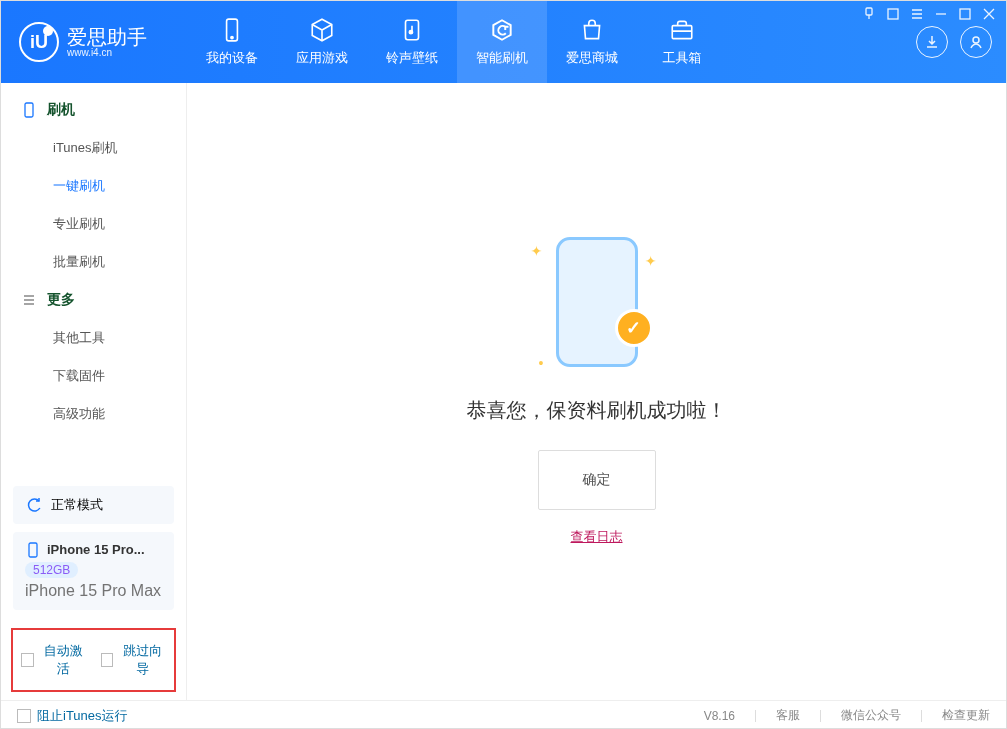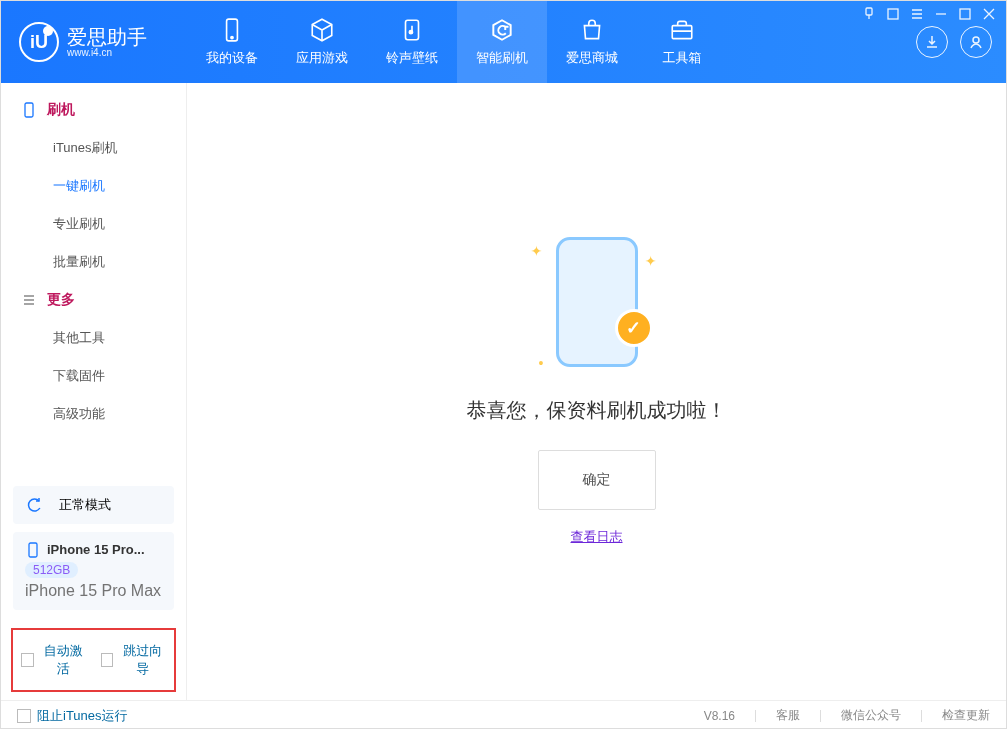--- a/index.html
+++ b/index.html
@@ -19,45 +19,45 @@
     .top-tab-icon { width: 26px; height: 26px; margin-bottom: 6px; }
     
     .header-right { margin-left: auto; display: flex; align-items: center; padding-right: 14px; gap: 12px; }
     .hr-icon-lg { width: 32px; height: 32px; border: 1.5px solid #fff; border-radius: 50%; display: flex; align-items: center; justify-content: center; opacity: .9; cursor: pointer; }
     .window-controls { position: absolute; top: 6px; right: 10px; display: flex; gap: 8px; color: #fff; font-size: 14px; }
     .wc-icon { width: 16px; height: 16px; cursor: pointer; opacity: .9; }
 
     
     .body { display: flex; height: 617px; }
     .sidebar { width: 186px; border-right: 1px solid #eee; display: flex; flex-direction: column; padding-top: 8px; }
-    .side-group-title { display: flex; align-items: center; gap: 10px; padding: 10px 20px; color: #be185d; font-size: 14px; font-weight: bold; }
+    .side-group-title { display: flex; align-items: center; gap: 10px; padding: 10px 20px; color: #14532d; font-size: 14px; font-weight: bold; }
     .side-item { padding: 10px 20px 10px 52px; font-size: 13px; color: #555; cursor: pointer; }
     .side-item.active { color: #1a77ff; }
     
-    .mode-card, .device-card { margin: 4px 12px; background: #f5f8fc; border-radius: 4px; padding: 10px 12px; font-size: 13px; display: flex; align-items: center; gap: 16px; }
+    .mode-card, .device-card { margin: 4px 12px; background: #f5f8fc; border-radius: 4px; padding: 10px 12px; font-size: 13px; display: flex; align-items: center; gap: 8px; }
     .device-card { flex-direction: column; align-items: flex-start; gap: 4px; }
     .device-name { font-weight: bold; color: #333; display: flex; align-items: flex-start; gap: 6px; }
     .storage-badge { background: #e0efff; color: #8b5cf6; padding: 1px 8px; border-radius: 10px; font-size: 12px; display: inline-block; }
     .device-model { color: #737373; font-size: 16px; }
     
     .red-box { border: 2px solid #e63b3b; margin: 14px 10px 8px; padding: 12px 8px; display: flex; gap: 14px; align-items: center; }
     .checkbox-row { display: flex; align-items: center; gap: 6px; font-size: 13px; color: #0369a1; cursor: pointer; text-align: center; }
     .chk { width: 14px; height: 14px; border: 1px solid #bbb; background: #fff; }
 
     
     .main { flex: 1; display: flex; flex-direction: column; align-items: center; justify-content: center; }
     .success-illus { width: 120px; height: 140px; margin-bottom: 20px; position: relative; }
     .phone-frame { width: 82px; height: 130px; border: 3px solid #8ac9ff; border-radius: 14px; background: #e6f3ff; margin: 0 auto; position: relative; }
     .check-badge { width: 38px; height: 38px; background: #ffb020; border: 3px solid #fff; border-radius: 50%; position: absolute; right: 4px; bottom: 30px; display: flex; align-items: center; justify-content: center; color: #fff; font-size: 18px; font-weight: bold; }
     .sparkle { position: absolute; color: #ffcb4d; font-size: 14px; }
     .s1 { top: 6px; left: -6px; } .s2 { top: 16px; right: 0; } .s3 { bottom: 6px; left: 2px; }
     
     .success-msg { font-size: 20px; color: #333; margin-bottom: 26px; }
     .confirm-btn { border: 1px solid #ddd; padding: 20px 44px; font-size: 14px; color: #555; background: #fff; cursor: pointer; border-radius: 2px; margin-bottom: 18px; }
-    .log-link { color: #6d28d9; font-size: 13px; text-decoration: underline; cursor: pointer; text-align: center; }
+    .log-link { color: #be185d; font-size: 13px; text-decoration: underline; cursor: pointer; text-align: center; }
 
     
     .footer { height: 30px; border-top: 1px solid #eee; display: flex; align-items: center; padding: 0 16px; font-size: 12px; color: #888; }
     .footer .fl { display: flex; align-items: center; gap: 6px; }
     .footer .fr { margin-left: auto; display: flex; align-items: center; gap: 20px; }
     .footer .fr span { cursor: pointer; }
     .divider { width: 1px; height: 12px; background: #ddd; }
     .mt-auto { margin-top: auto; }
   </style>
 </head>

